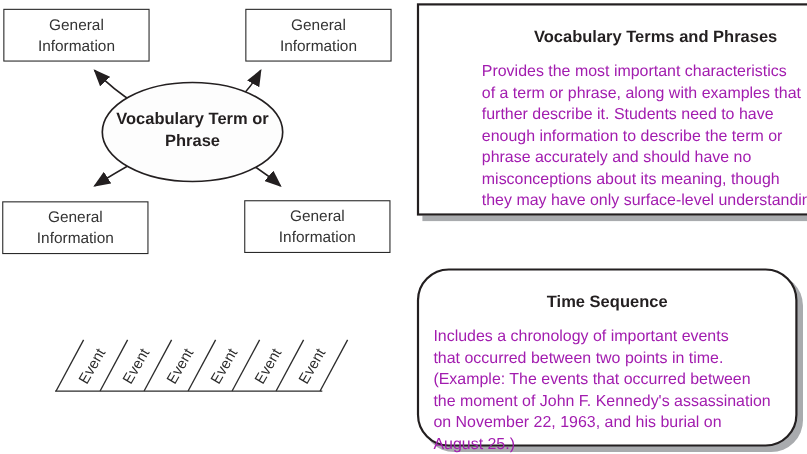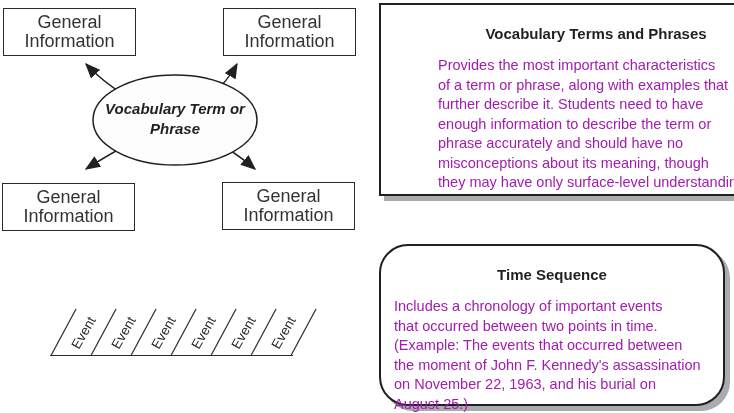--- a/index.html
+++ b/index.html
@@ -25,39 +25,38 @@
   .gi-box {
     position: absolute;
     width: 131px;
     height: 46px;
     border: 1.4px solid #2a2a2a;
     background: #ffffff;
     display: flex;
     align-items: center;
     justify-content: center;
     text-align: center;
-    font-size: 18px;
+    font-size: 14px;
     line-height: 19px;
     color: #333333;
   }
   .gi-box .gi-label { width: 96px; }
   #gi-box-tl { left: 3px;   top: 8px;   }
   #gi-box-tr { left: 223px; top: 8px;   }
   #gi-box-bl { left: 2px;   top: 183px; }
   #gi-box-br { left: 222px; top: 182px; }
   #ellipse-label {
     position: absolute;
     left: 95px; top: 99px;
     width: 160px;
     text-align: center;
     font-weight: bold;
     font-size: 15px;
     line-height: 20px;
     color: #231f20;
-    font-style: italic;
   }
   
   .event-label {
     position: absolute;
     width: 70px;
     height: 18px;
     line-height: 18px;
     text-align: center;
     font-size: 13.5px;
     color: #2b2b2b;

